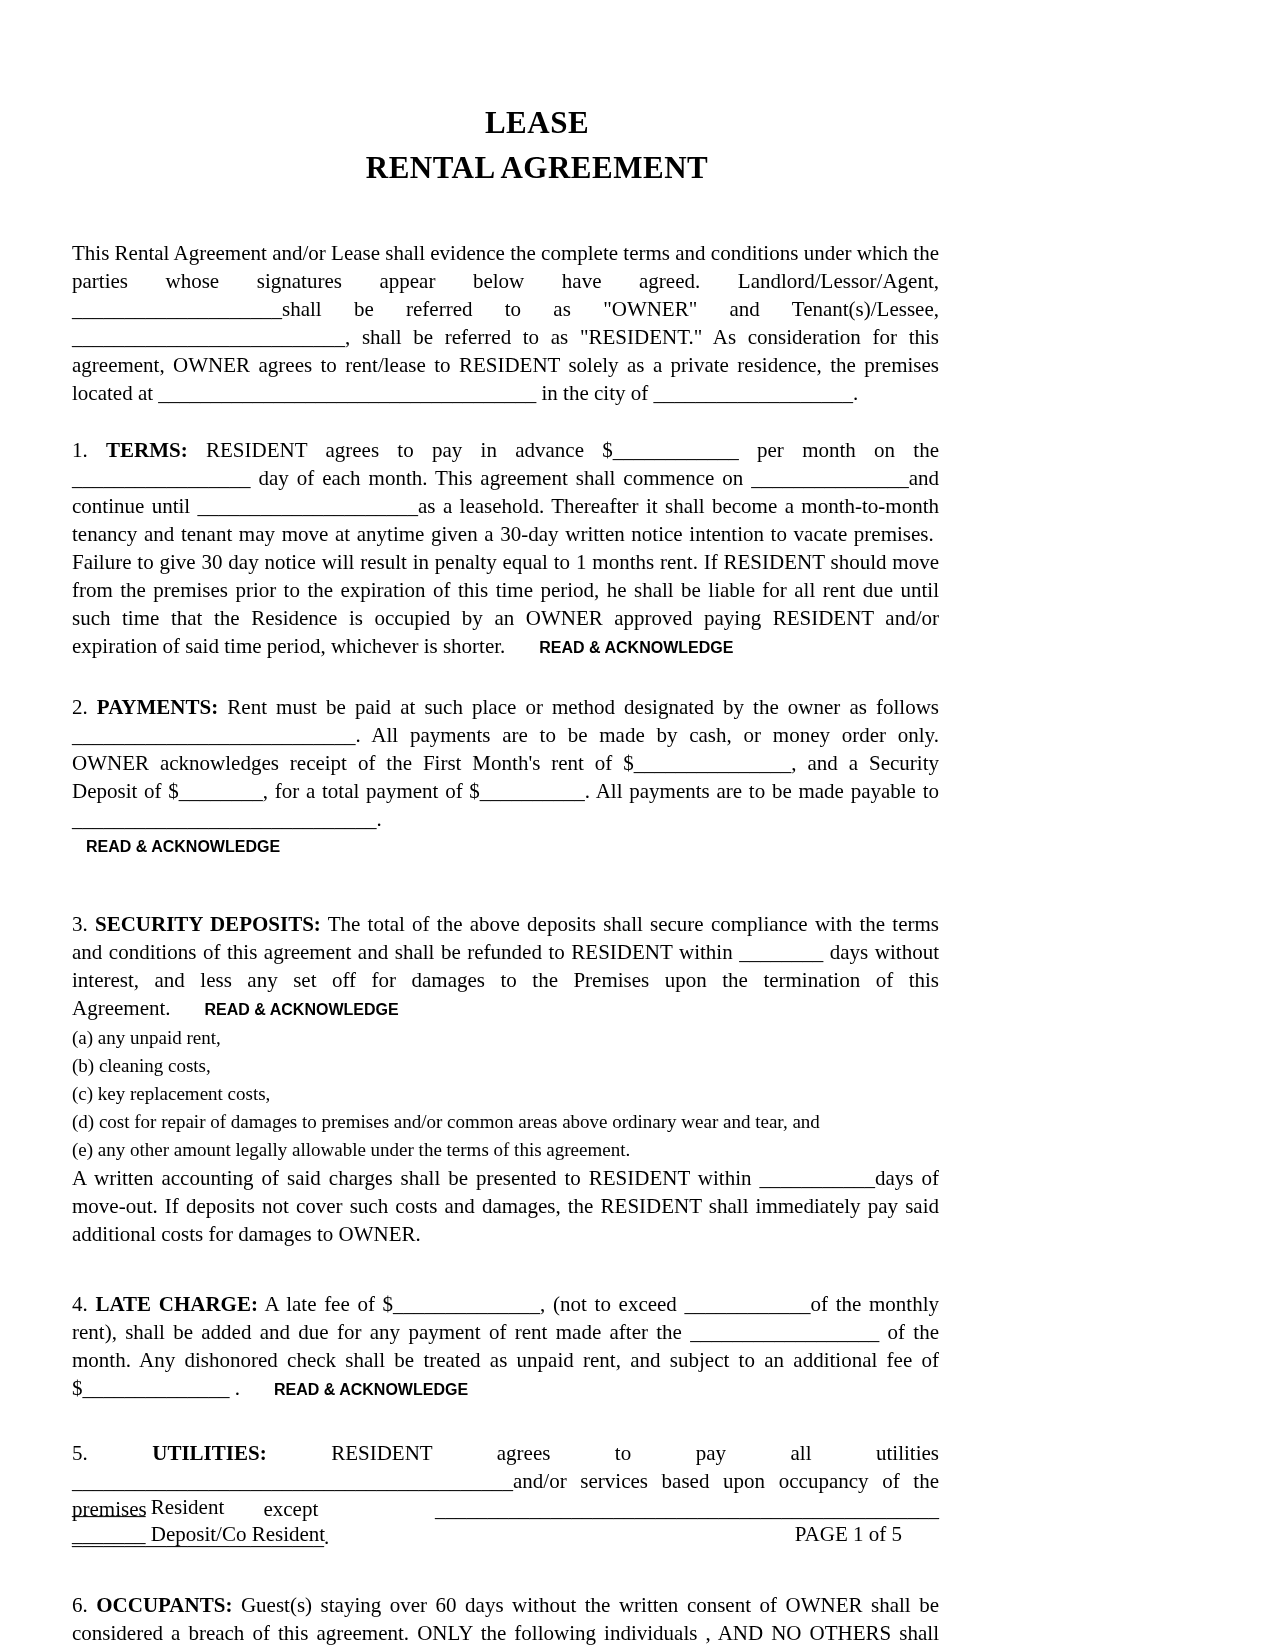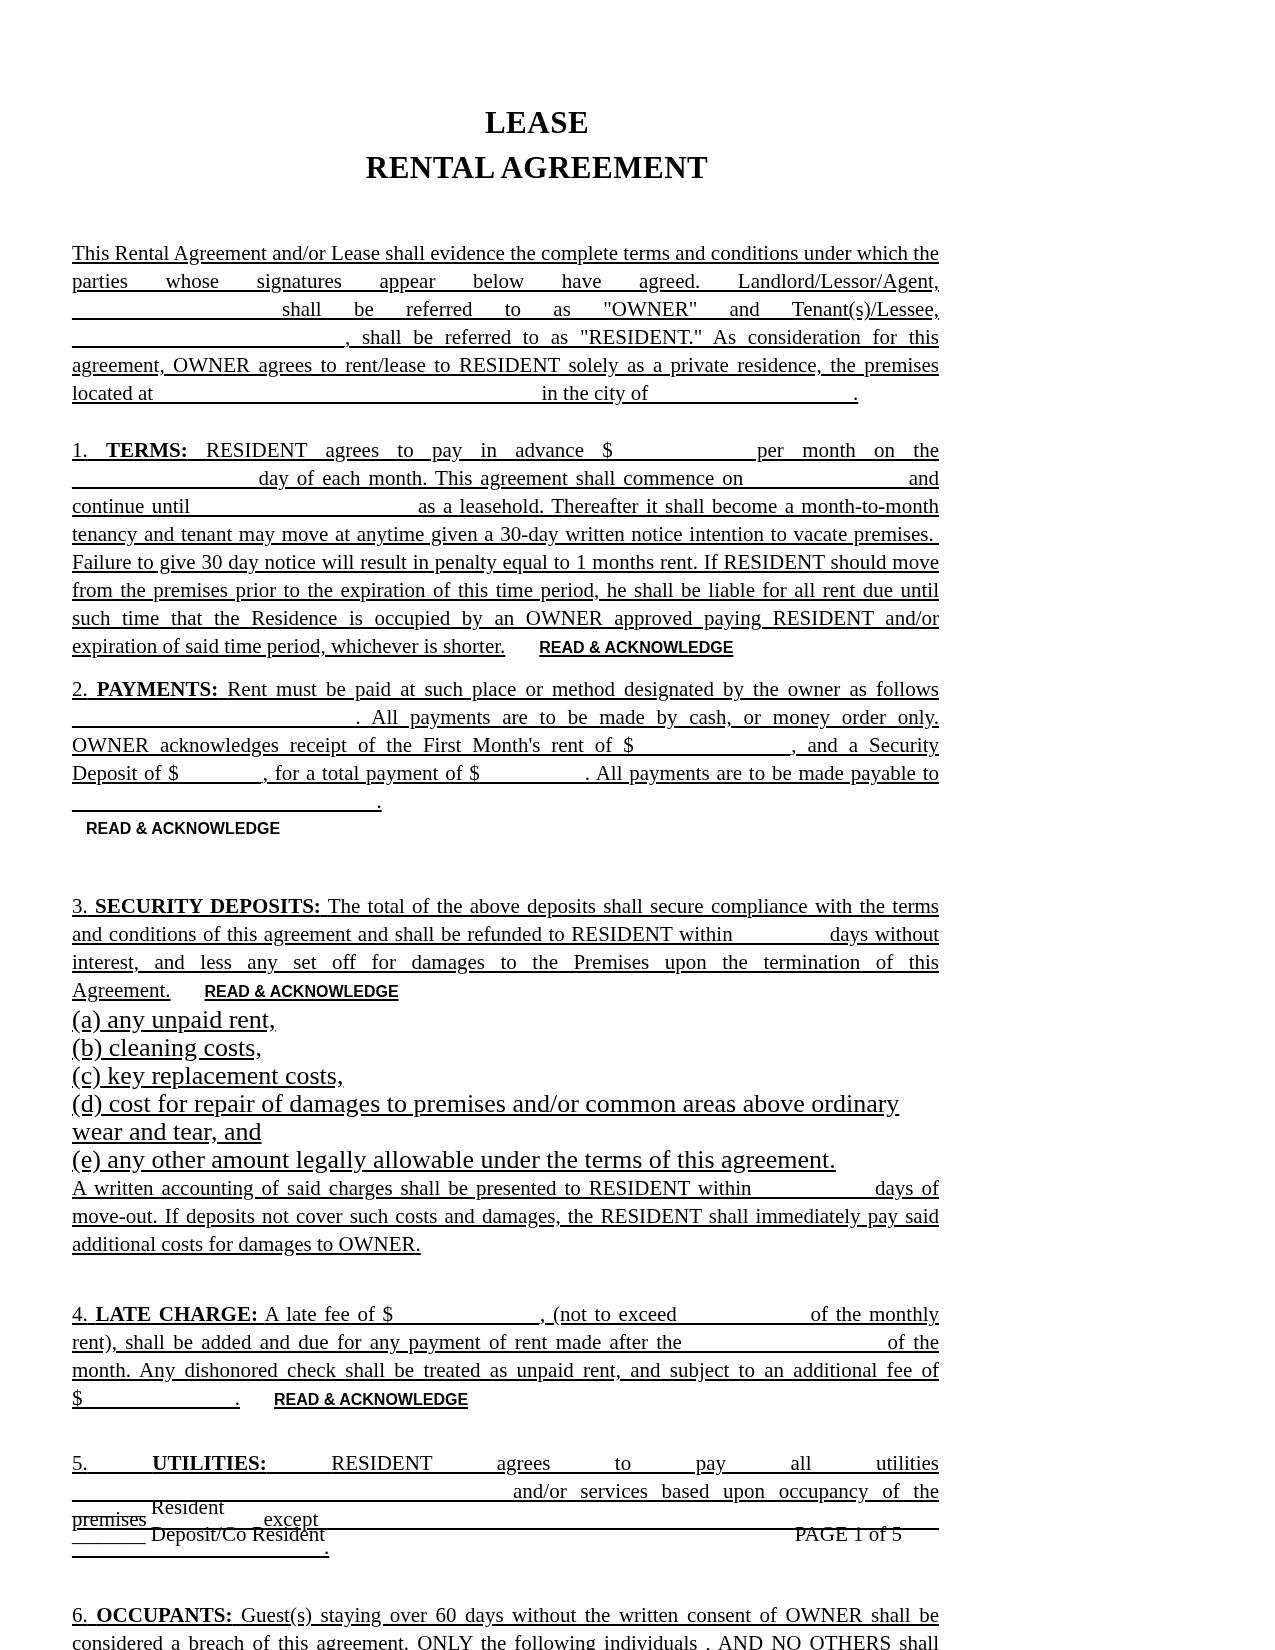--- a/index.html
+++ b/index.html
@@ -19,47 +19,45 @@
     font-size:31px;
     line-height:45px;
     letter-spacing:0.5px;
   }
   .content{margin-left:72px;margin-right:135px;}
   .para{
     margin:0;
     font-size:21px;
     line-height:28px;
     text-align:justify;
-    text-decoration:underline;
   }
   .intro{margin-top:49px;}
   .sec1{margin-top:29px;}
-  .sec2{margin-top:13px;}
+  .sec2{margin-top:31px;}
   .sec3{margin-top:49px;}
   .sec4{margin-top:42px;}
   .sec5{margin-top:35px;}
   .sec6{margin-top:40px;}
   .b{font-weight:bold;}
   .ra{
     font-family:"Liberation Sans",sans-serif;
     font-weight:bold;
     font-size:16px;
     margin-left:34px;
     white-space:nowrap;
   }
   .ra-line{
     margin-left:14px;
     line-height:28px;
   }
   .ra-line .ra{margin-left:0;}
   .list-item{
-    font-size:26px;
+    font-size:19px;
     line-height:28px;
     text-align:left;
-    text-decoration:underline;
   }
   .after-list{margin-top:0;}
   .footer{
     position:absolute;
     left:72px;right:72px;
     top:1494px;
     font-size:21px;
     line-height:27px;
   }
   .sig-row{position:relative;}

